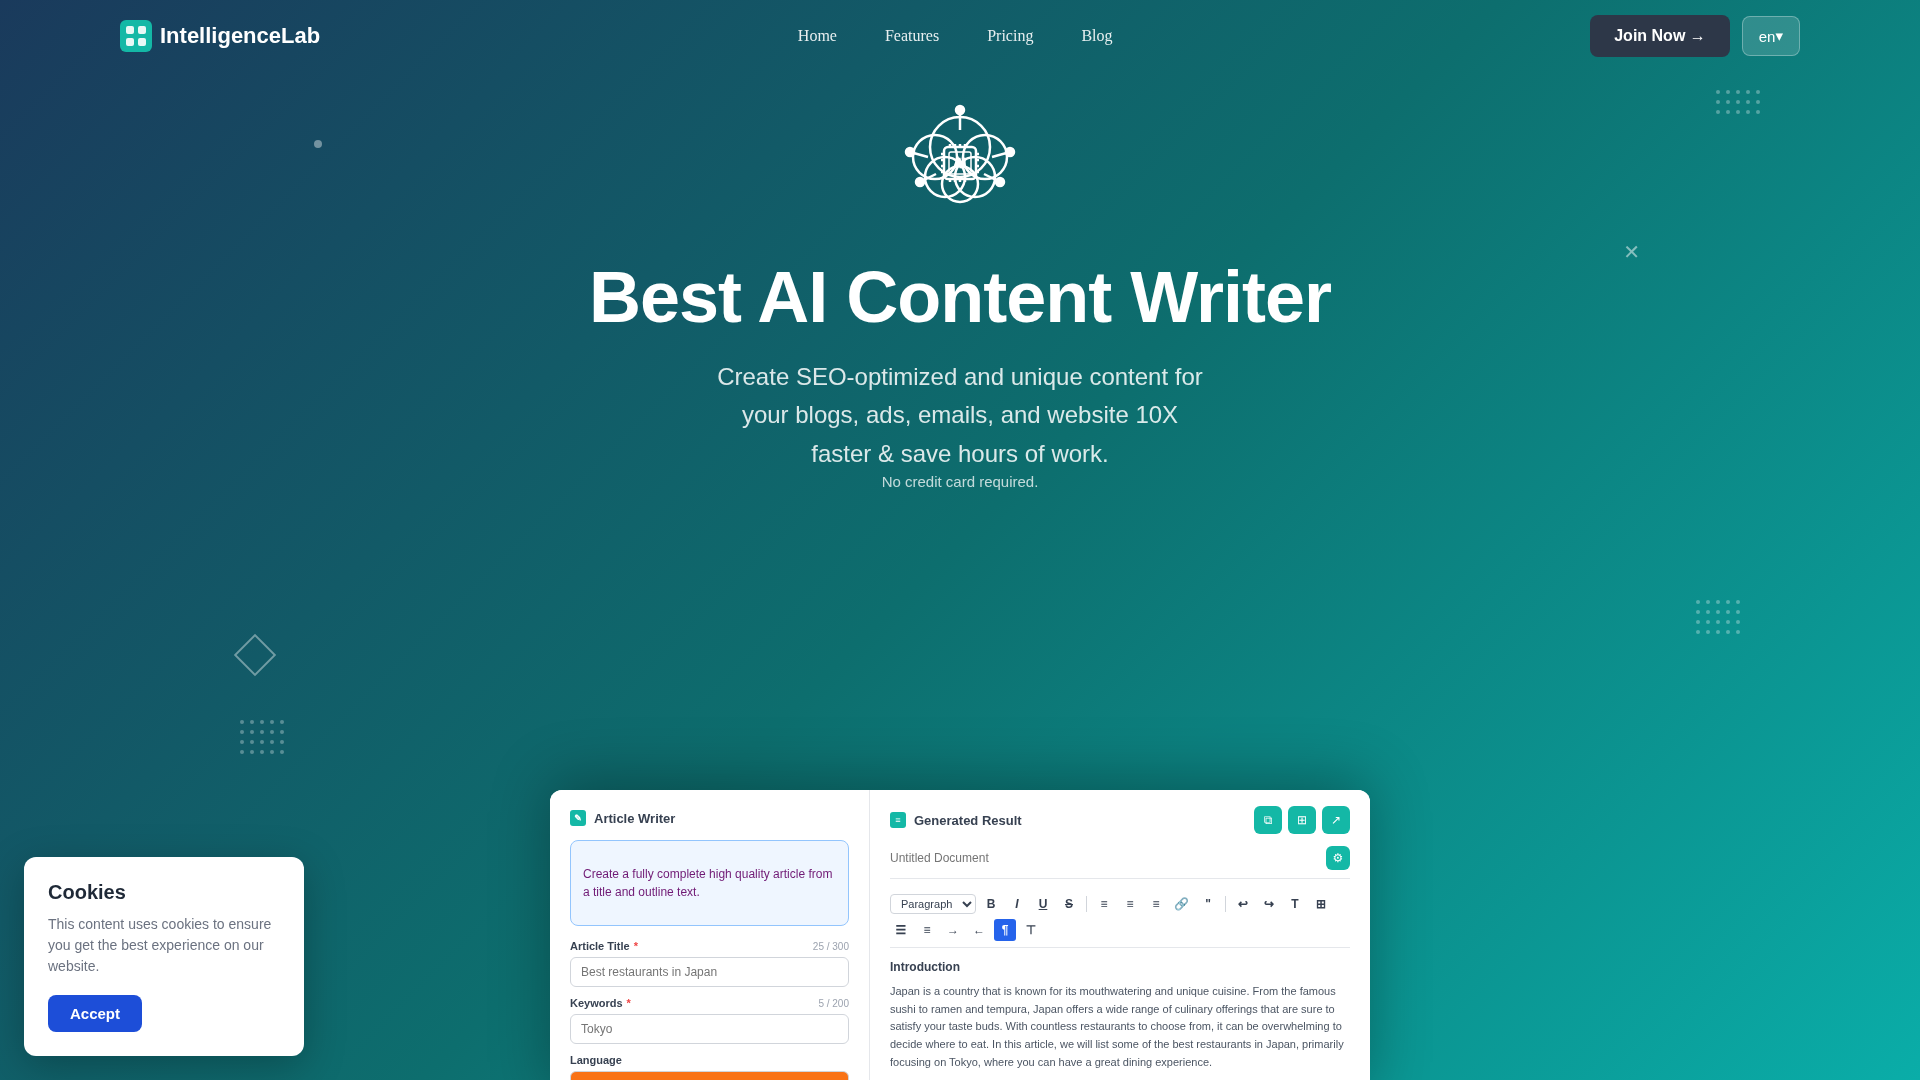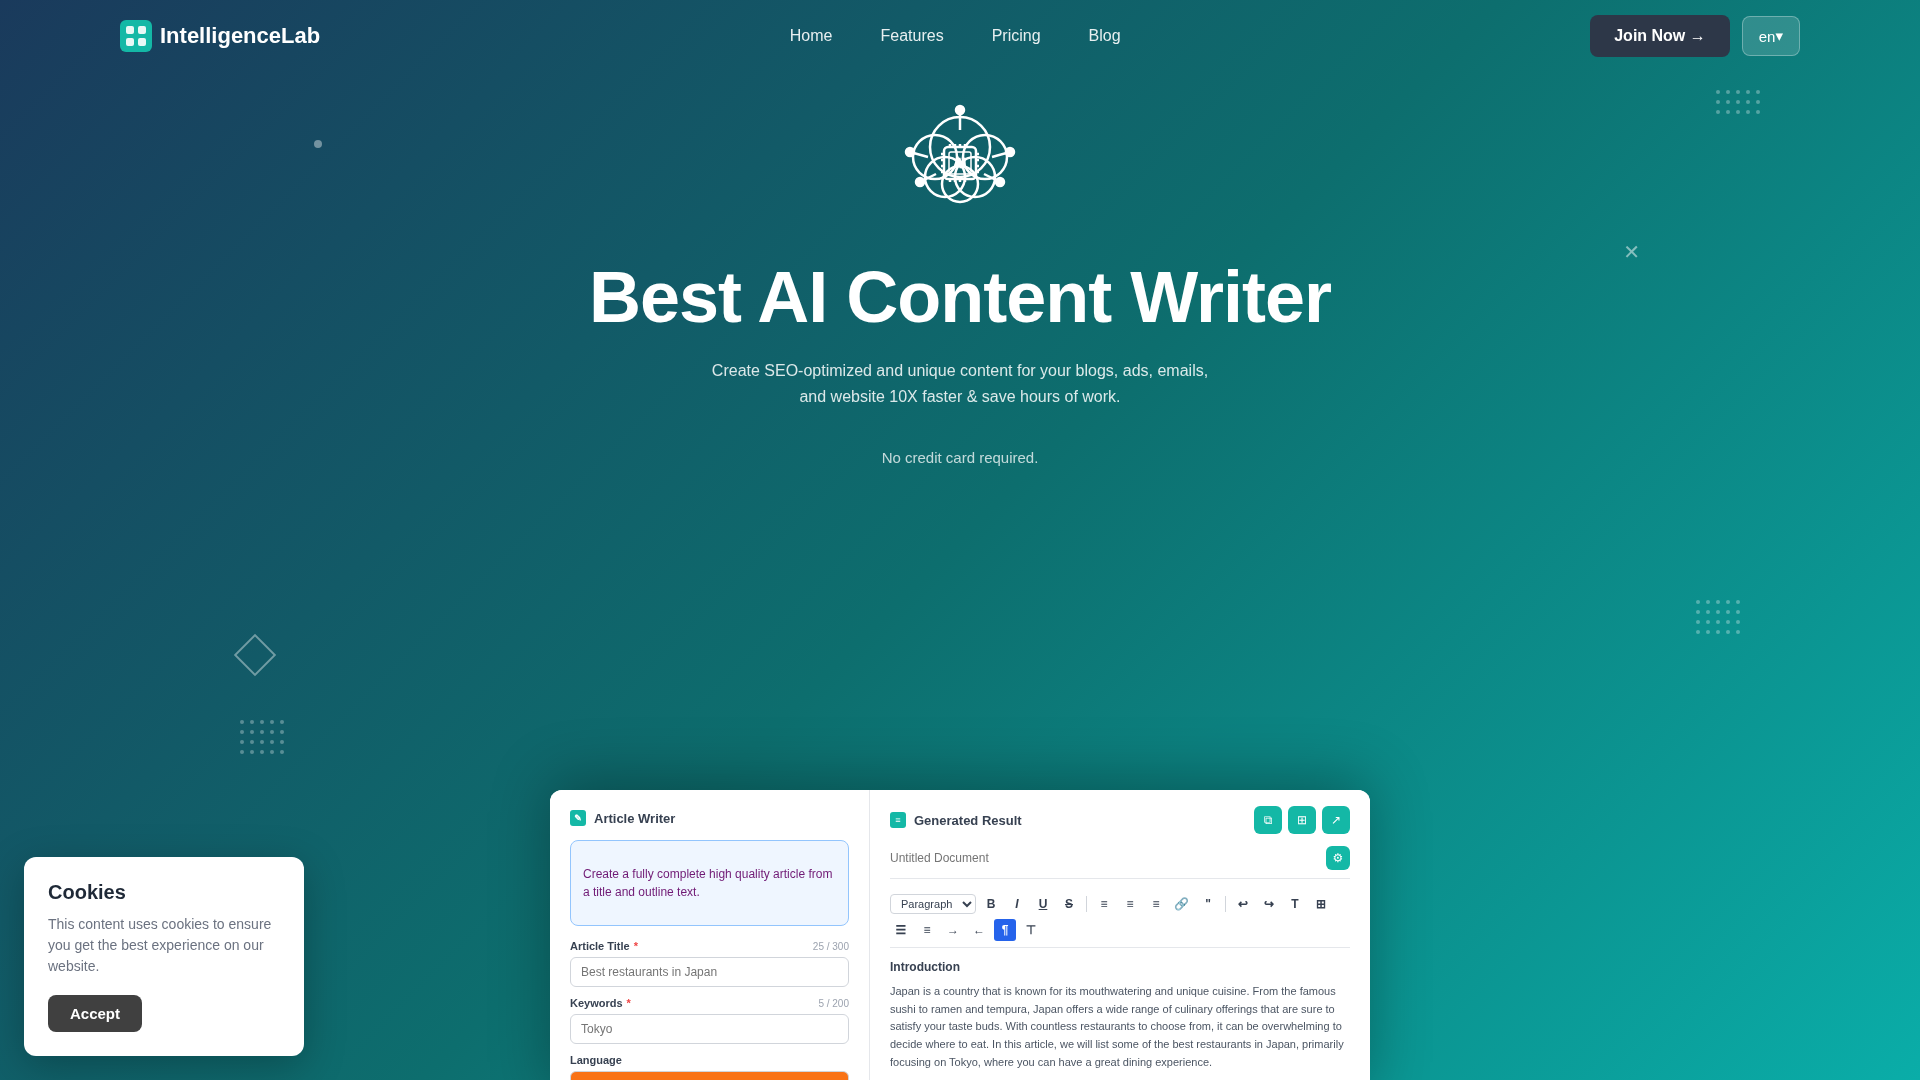--- a/index.html
+++ b/index.html
@@ -33,20 +33,21 @@
       text-decoration: none;
     }
     .logo-icon {
       width: 32px;
       height: 32px;
     }
     .nav-links {
       display: flex;
       gap: 48px;
       list-style: none;
+      font-family: Liberation Serif, serif;
     }
     .nav-links a {
       color: rgba(255,255,255,0.9);
       text-decoration: none;
       font-size: 16px;
       font-weight: 500;
     }
     .nav-right {
       display: flex;
       align-items: center;
@@ -93,25 +94,24 @@
       margin-bottom: 24px;
     }
     .hero-title {
       font-size: 72px;
       font-weight: 800;
       color: white;
       margin-bottom: 20px;
       letter-spacing: -1px;
     }
     .hero-subtitle {
-      font-size: 16px;
+      font-size: 24px;
       color: rgba(255,255,255,0.85);
       max-width: 500px;
       line-height: 1.6;
-      margin-bottom: 40px;
     }
     .cta-btn {
       background: white;
       color: #1a3a5c;
       border: none;
       padding: 20px 50px;
       border-radius: 50px;
       font-size: 20px;
       font-weight: 700;
       cursor: pointer;
@@ -392,21 +392,21 @@
       font-weight: 700;
       margin-bottom: 10px;
     }
     .cookies-text {
       font-size: 14px;
       color: #6b7280;
       line-height: 1.5;
       margin-bottom: 18px;
     }
     .accept-btn {
-      background: #404040;
+      background: #1d4ed8;
       color: white;
       border: none;
       padding: 10px 22px;
       border-radius: 8px;
       font-size: 15px;
       font-weight: 600;
       cursor: pointer;
     }
   </style>
 </head>

